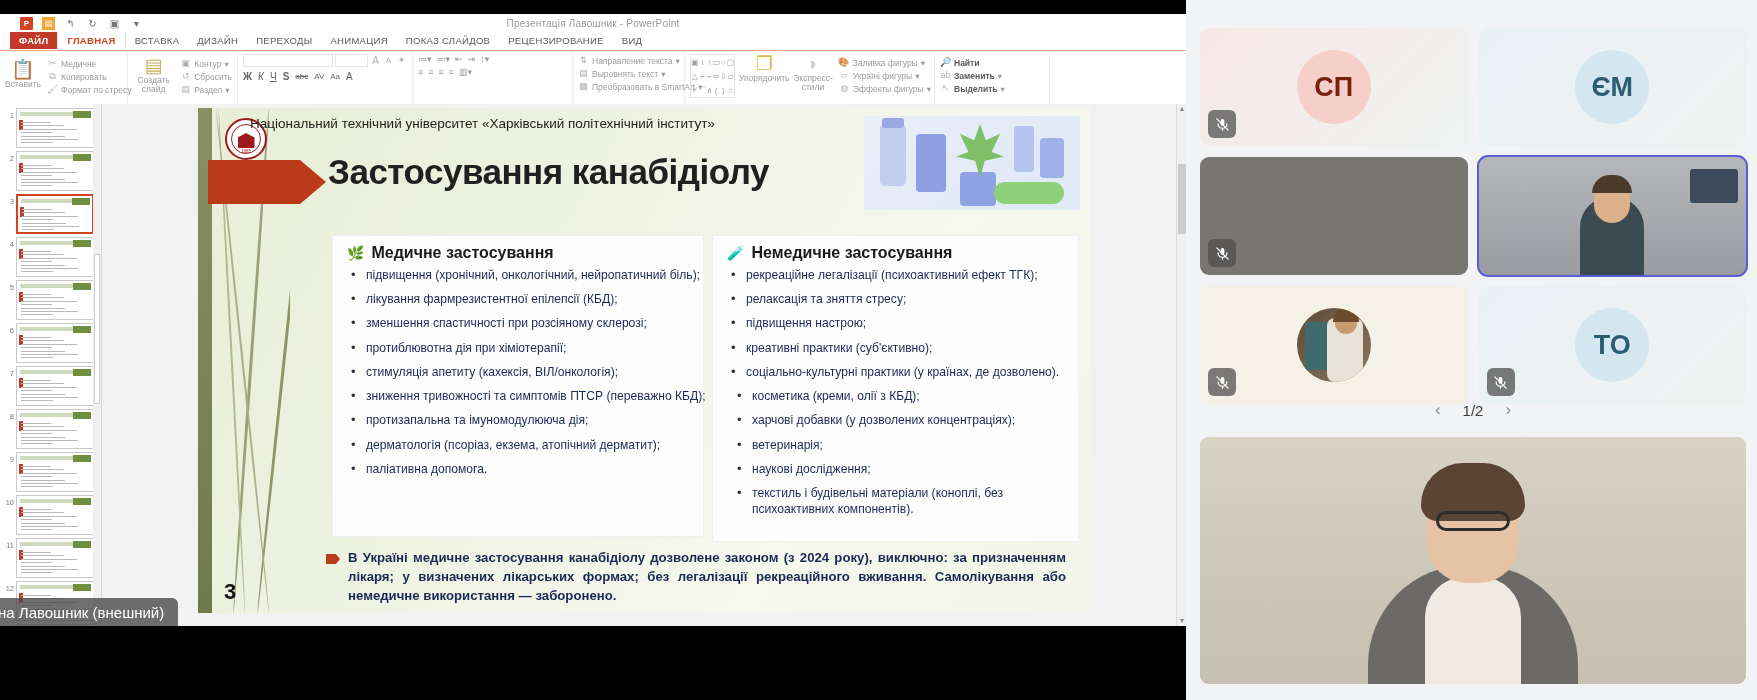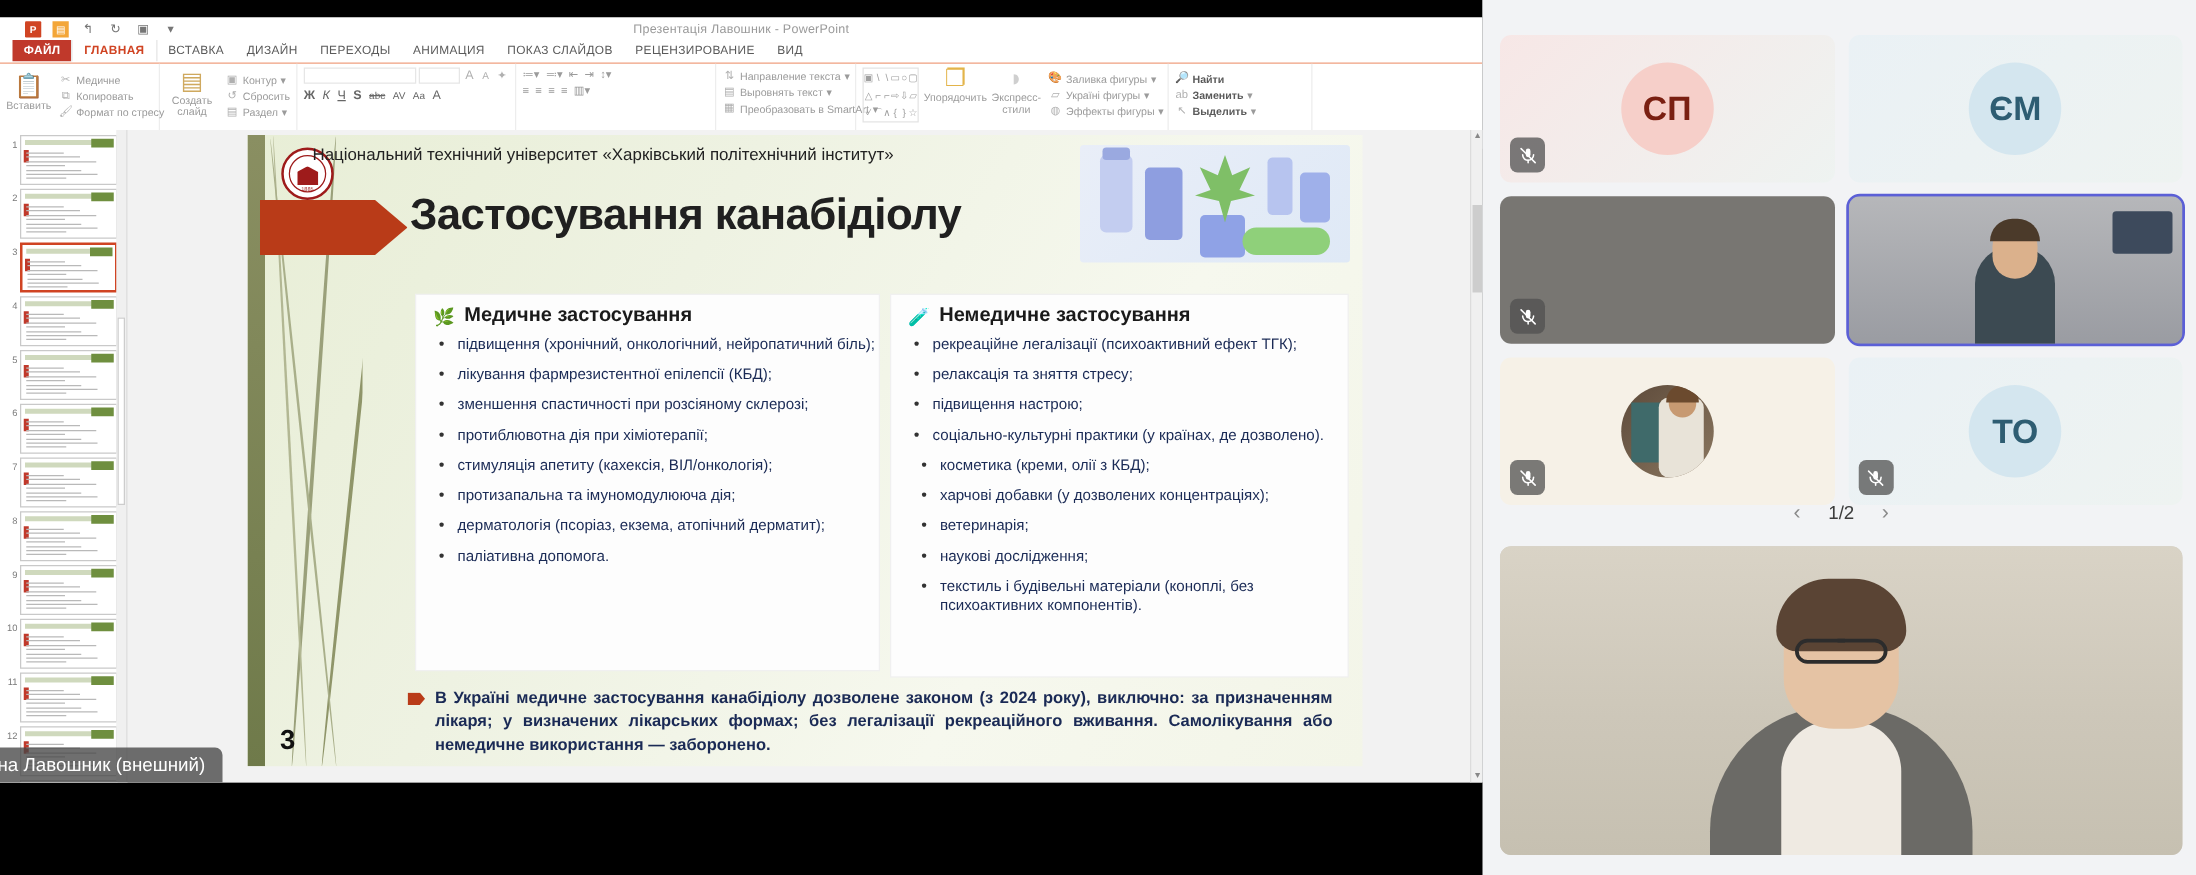--- a/index.html
+++ b/index.html
@@ -553,35 +553,37 @@
             <div class="sec-head">
               <span class="sec-ico">🌿</span>
               <span>Медичне застосування</span>
             </div>
             <ul class="bl" id="left-bullets">
                 <li>підвищення (хронічний, онкологічний, нейропатичний біль);</li>
                 <li>лікування фармрезистентної епілепсії (КБД);</li>
                 <li>зменшення спастичності при розсіяному склерозі;</li>
                 <li>протиблювотна дія при хіміотерапії;</li>
                 <li>стимуляція апетиту (кахексія, ВІЛ/онкологія);</li>
+                <li>зниження тривожності та симптомів ПТСР (переважно КБД);</li>
                 <li>протизапальна та імуномодулююча дія;</li>
                 <li>дерматологія (псоріаз, екзема, атопічний дерматит);</li>
                 <li>паліативна допомога.</li>
               </ul>
           </div>
 
           <div class="card card-r">
             <div class="sec-head">
               <span class="sec-ico">🧪</span>
               <span>Немедичне застосування</span>
             </div>
             <ul class="bl" id="right-bullets">
                 <li>рекреаційне легалізації (психоактивний ефект ТГК);</li>
                 <li>релаксація та зняття стресу;</li>
                 <li>підвищення настрою;</li>
+                <li>креативні практики (суб'єктивно);</li>
                 <li>соціально-культурні практики (у країнах, де дозволено).</li>
               </ul>
             <ul class="bl indent" id="right-bullets2">
                 <li>косметика (креми, олії з КБД);</li>
                 <li>харчові добавки (у дозволених концентраціях);</li>
                 <li>ветеринарія;</li>
                 <li>наукові дослідження;</li>
                 <li class="wrapme">текстиль і будівельні матеріали (коноплі, без психоактивних компонентів).</li>
               </ul>
           </div>

